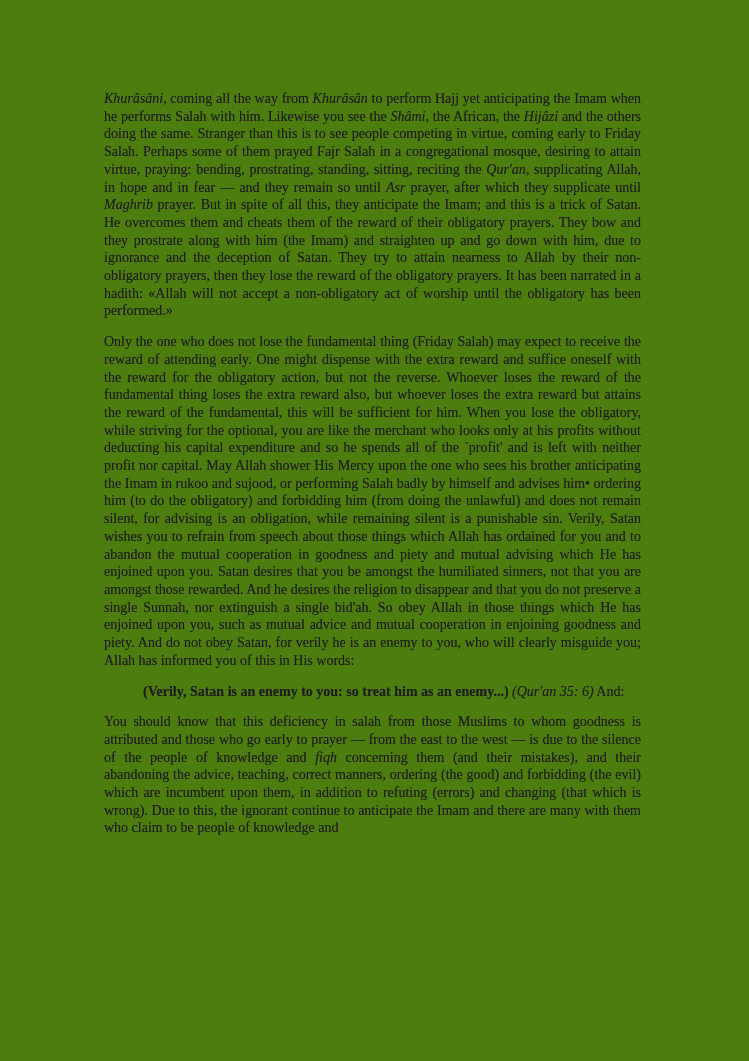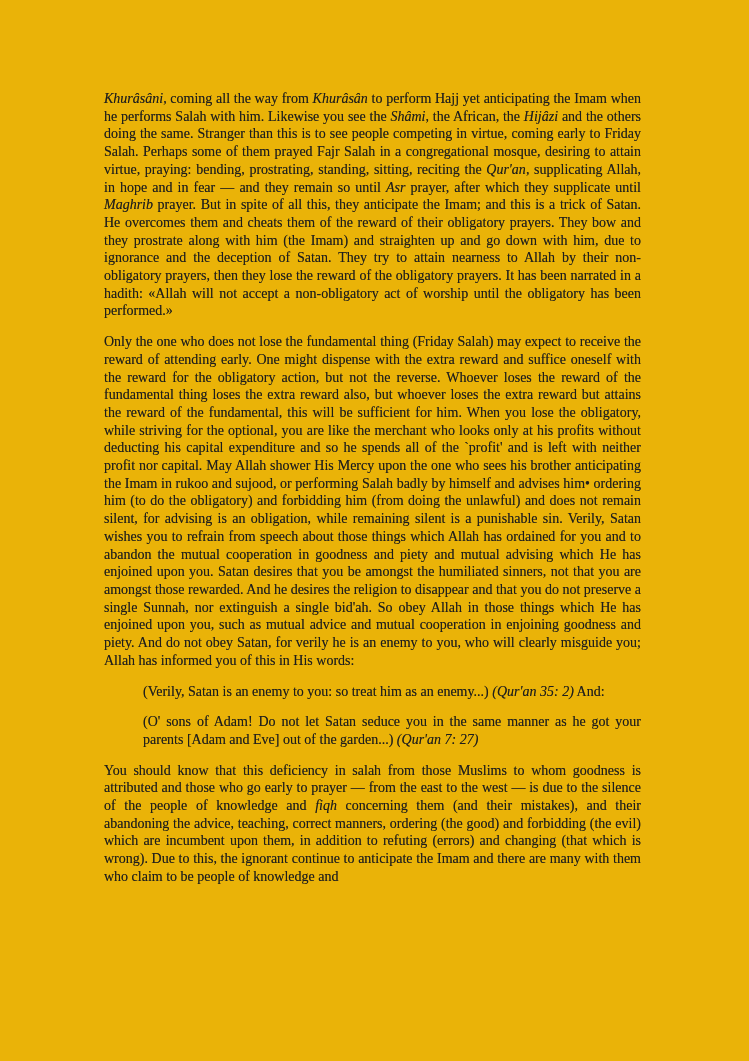--- a/index.html
+++ b/index.html
@@ -4,46 +4,45 @@
 <style>
   * { margin: 0; padding: 0; box-sizing: border-box; }
   html, body { width: 749px; height: 1061px; }
   body {
     background: #ffffff;
     font-family: "Liberation Serif", serif;
   }
   .page {
     width: 749px;
     height: 1061px;
-    background: #eab308;
+    background: #4d7c0f;
     padding: 90px 108px 12px 104px;
     overflow: hidden;
   }
   .text-block {
     font-family: "Liberation Serif", serif;
     font-size: 14px;
     line-height: 17.7px;
     text-align: justify;
     color: #1e1e1e;
     text-shadow: 0 0 0.5px rgba(30,30,30,0.55);
   }
   .text-block p {
     margin: 0 0 13px 0;
   }
   .text-block p.quote {
     margin-left: 39px;
   }
   .text-block p:last-child { margin-bottom: 4px; }
-  .run-b { font-weight: normal; margin-top: 8px; }
+  .run-b { font-weight: bold; margin-top: 8px; }
   .run-i { font-style: italic; }
 </style>
 </head>
 <body>
 
 <div class="page">
   <main class="text-block" id="paragraphs-root">
       <p class="body"><span class="run-i">Khurâsâni</span><span class="">, coming all the way from </span><span class="run-i">Khurâsân</span><span class=""> to perform Hajj yet anticipating the Imam when he performs Salah with him. Likewise you see the </span><span class="run-i">Shâmi</span><span class="">, the African, the </span><span class="run-i">Hijâzi</span><span class=""> and the others doing the same. Stranger than this is to see people competing in virtue, coming early to Friday Salah. Perhaps some of them prayed Fajr Salah in a congregational mosque, desiring to attain virtue, praying: bending, prostrating, standing, sitting, reciting the </span><span class="run-i">Qur'an</span><span class="">, supplicating Allah, in hope and in fear — and they remain so until </span><span class="run-i">Asr</span><span class=""> prayer, after which they supplicate until </span><span class="run-i">Maghrib</span><span class=""> prayer. But in spite of all this, they anticipate the Imam; and this is a trick of Satan. He overcomes them and cheats them of the reward of their obligatory prayers. They bow and they prostrate along with him (the Imam) and straighten up and go down with him, due to ignorance and the deception of Satan. They try to attain nearness to Allah by their non-obligatory prayers, then they lose the reward of the obligatory prayers. It has been narrated in a hadith: «Allah will not accept a non-obligatory act of worship until the obligatory has been performed.»</span></p>
       <p class="body"><span class="">Only the one who does not lose the fundamental thing (Friday Salah) may expect to receive the reward of attending early. One might dispense with the extra reward and suffice oneself with the reward for the obligatory action, but not the reverse. Whoever loses the reward of the fundamental thing loses the extra reward also, but whoever loses the extra reward but attains the reward of the fundamental, this will be sufficient for him. When you lose the obligatory, while striving for the optional, you are like the merchant who looks only at his profits without deducting his capital expenditure and so he spends all of the `profit' and is left with neither profit nor capital. May Allah shower His Mercy upon the one who sees his brother anticipating the Imam in rukoo and sujood, or performing Salah badly by himself and advises him• ordering him (to do the obligatory) and forbidding him (from doing the unlawful) and does not remain silent, for advising is an obligation, while remaining silent is a punishable sin. Verily, Satan wishes you to refrain from speech about those things which Allah has ordained for you and to abandon the mutual cooperation in goodness and piety and mutual advising which He has enjoined upon you. Satan desires that you be amongst the humiliated sinners, not that you are amongst those rewarded. And he desires the religion to disappear and that you do not preserve a single Sunnah, nor extinguish a single bid'ah. So obey Allah in those things which He has enjoined upon you, such as mutual advice and mutual cooperation in enjoining goodness and piety. And do not obey Satan, for verily he is an enemy to you, who will clearly misguide you; Allah has informed you of this in His words:</span></p>
-      <p class="quote"><span class="run-b ">(Verily, Satan is an enemy to you: so treat him as an enemy...)</span><span class=""> </span><span class="run-i">(Qur'an 35: 2)</span><span class=""> And:</span></p>
-      <p class="quote"><span class="run-b ">(O' sons of Adam! Do not let Satan seduce you in the same manner as he got your parents [Adam and Eve] out of the garden...)</span><span class=""> </span><span class="run-i">(Qur'an 7: 27)</span></p>
+      <p class="quote"><span class="run-b ">(Verily, Satan is an enemy to you: so treat him as an enemy...)</span><span class=""> </span><span class="run-i">(Qur'an 35: 6)</span><span class=""> And:</span></p>
       <p class="body"><span class="">You should know that this deficiency in salah from those Muslims to whom goodness is attributed and those who go early to prayer — from the east to the west — is due to the silence of the people of knowledge and </span><span class="run-i">fiqh</span><span class=""> concerning them (and their mistakes), and their abandoning the advice, teaching, correct manners, ordering (the good) and forbidding (the evil) which are incumbent upon them, in addition to refuting (errors) and changing (that which is wrong). Due to this, the ignorant continue to anticipate the Imam and there are many with them who claim to be people of knowledge and</span></p>
     </main>
 </div>
 
 </body></html>

